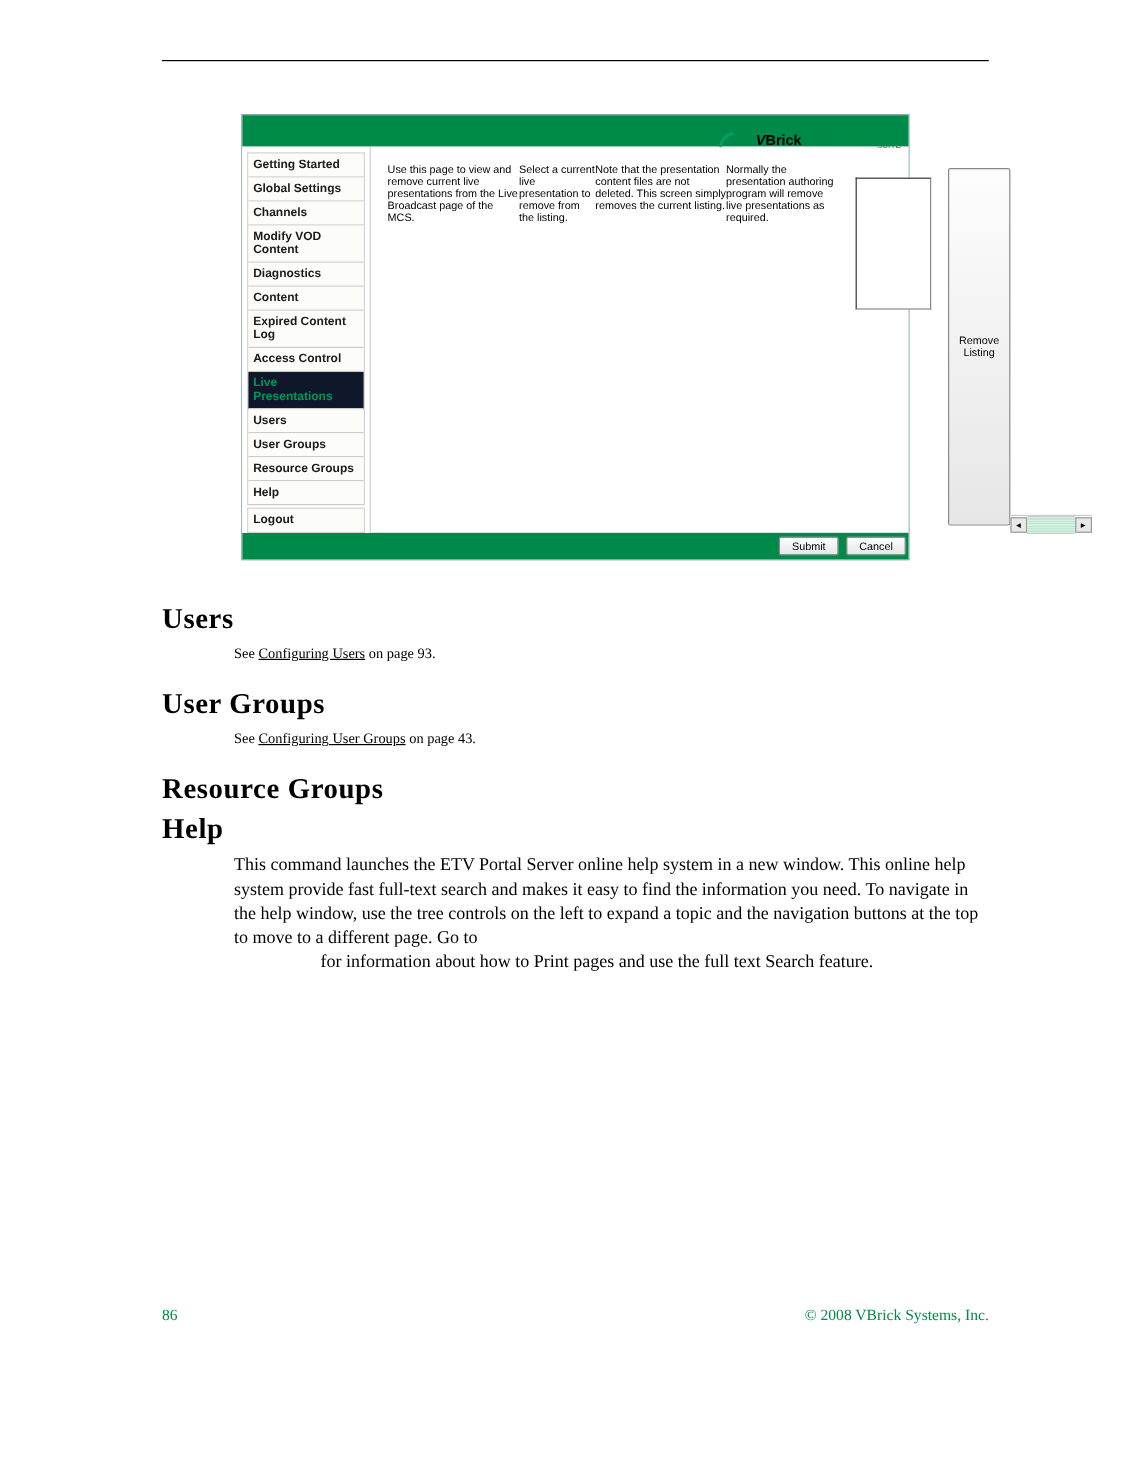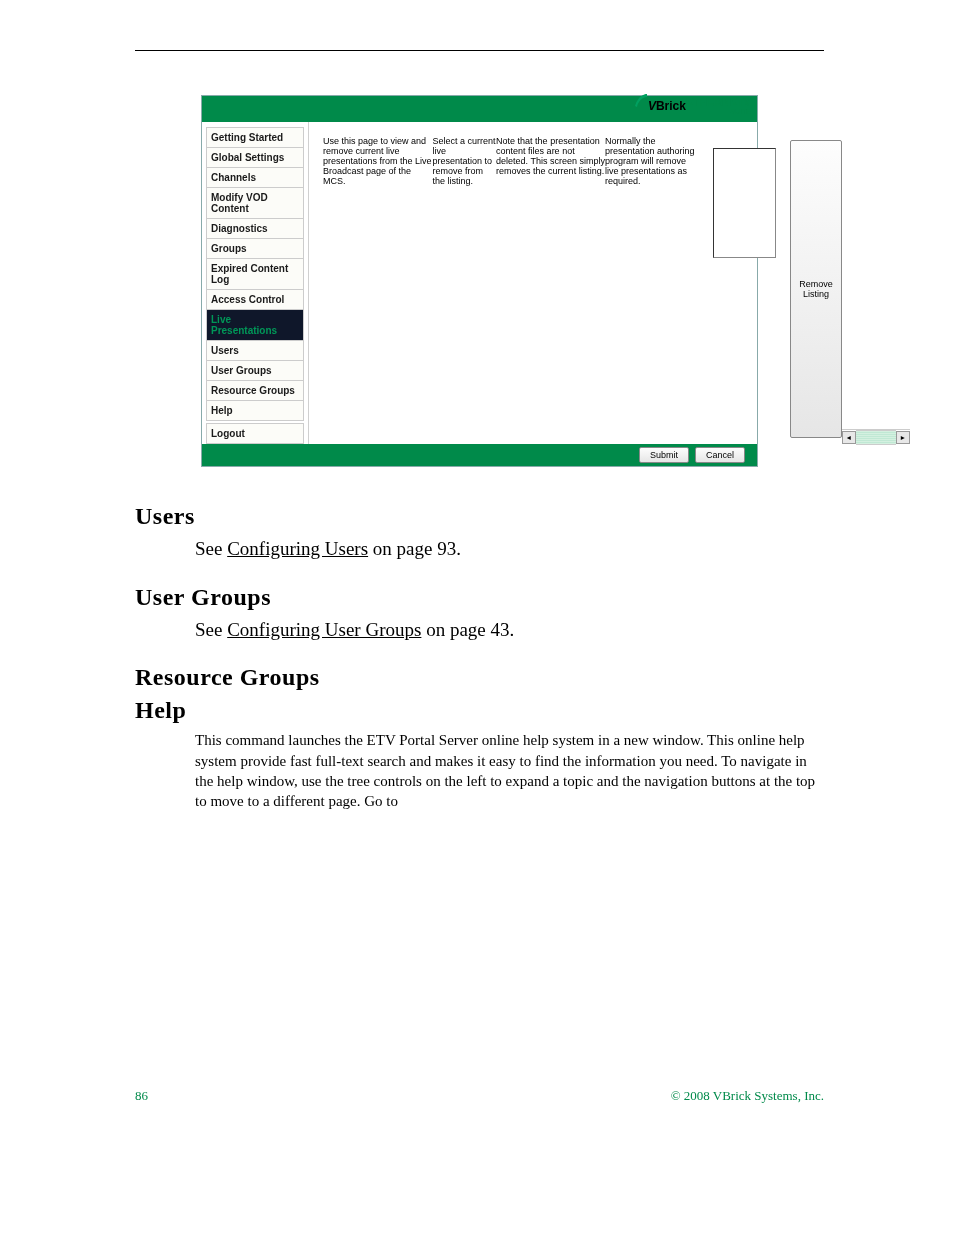--- a/index.html
+++ b/index.html
@@ -31,26 +31,26 @@
     background: #ffffff;
   }
   .app-topbar {
     height: 26px;
     background: #008a4a;
     position: relative;
   }
   .app-logo {
     position: absolute;
     right: 6px;
-    top: 1px;
+    top: 12px;
     height: 18px;
     line-height: 18px;
     display: flex;
-    align-items: flex-end;
-    gap: 0;
+    align-items: flex-start;
+    gap: 18px;
   }
   .logo-swoosh {
     display:inline-block;
   }
   .logo-text1 { font-family: Arial; font-size: 12px; }
   .logo-text1 .v { font-weight: bold; color:#000; font-style: italic;}
   .logo-text1 .b { font-weight: bold; color:#000; }
   .logo-etv { color:#008a4a; font-weight:bold; font-size:10px; letter-spacing:0.5px;}
   .logo-suite { color:#008a4a; font-size:7px;}
   .app-body { display: flex; background:#fff; }
@@ -126,35 +126,35 @@
     background: repeating-linear-gradient(45deg,#e8e8e8,#e8e8e8 2px,#f6f6f6 2px,#f6f6f6 4px);
     border-top:1px solid #ccc; border-bottom:1px solid #ccc;
   }
   .scroll-track { width:40px; height:13px; background: repeating-linear-gradient(0deg,#d4f0e0,#d4f0e0 1px,#c0e8d4 1px,#c0e8d4 2px); border-top:1px solid #ccc; border-bottom:1px solid #ccc;}
   .app-footer {
     height: 22px;
     background:#008a4a;
     display:flex;
     justify-content:flex-end;
     align-items:center;
-    padding: 0 12px;
+    padding: 0 2px;
     gap:6px;
   }
   .app-footer .btn { padding:2px 10px; }
 
   
   h2.section {
     font-family: Garamond, Georgia, serif;
     font-weight: bold;
     font-size: 24px;
     margin: 0 0 6px 0;
     letter-spacing: 0.5px;
   }
   .para {
-    font-size: 19px;
+    font-size: 12px;
     line-height: 1.35;
     margin: 0 0 22px 60px;
   }
   .para-help {
     font-size: 15px;
     line-height: 1.35;
     margin: 0 0 0 60px;
   }
   .u { text-decoration: underline; }
   .page-footer {
@@ -193,21 +193,21 @@
     </div>
 
     <div class="app-body">
       <div class="sidebar">
         <div class="nav" id="nav1">
             <div class="nav-item">Getting Started</div>
             <div class="nav-item">Global Settings</div>
             <div class="nav-item">Channels</div>
             <div class="nav-item">Modify VOD Content</div>
             <div class="nav-item">Diagnostics</div>
-            <div class="nav-item">Groups</div>
+            <div class="nav-item">Content</div>
             <div class="nav-item">Expired Content Log</div>
             <div class="nav-item">Access Control</div>
             <div class="nav-item active">Live Presentations</div>
             <div class="nav-item">Users</div>
             <div class="nav-item">User Groups</div>
             <div class="nav-item">Resource Groups</div>
             <div class="nav-item">Help</div>
           </div>
         <div class="nav nav2" id="nav2">
             <div class="nav-item">Logout</div>
@@ -246,18 +246,19 @@
 
   <h2 class="section">User Groups</h2>
   <p class="para">
     <span>See </span><span class="u">Configuring User Groups</span><span> on page 43.</span>
   </p>
 
   <h2 class="section">Resource Groups</h2>
 
   <h2 class="section">Help</h2>
   <p class="para-help">This command launches the ETV Portal Server online help system in a new window. This online help system provide fast full-text search and makes it easy to find the information you need. To navigate in the help window, use the tree controls on the left to expand a topic and the navigation buttons at the top to move to a different page. Go to</p>
+  <p class="para-help" style="text-indent:72px">for information about how to Print pages and use the full text Search feature.</p>
 
   <div class="page-footer">
     <span class="pn">86</span>
     <span class="cp">© 2008 VBrick Systems, Inc.</span>
   </div>
 </div>
 
 </body></html>

